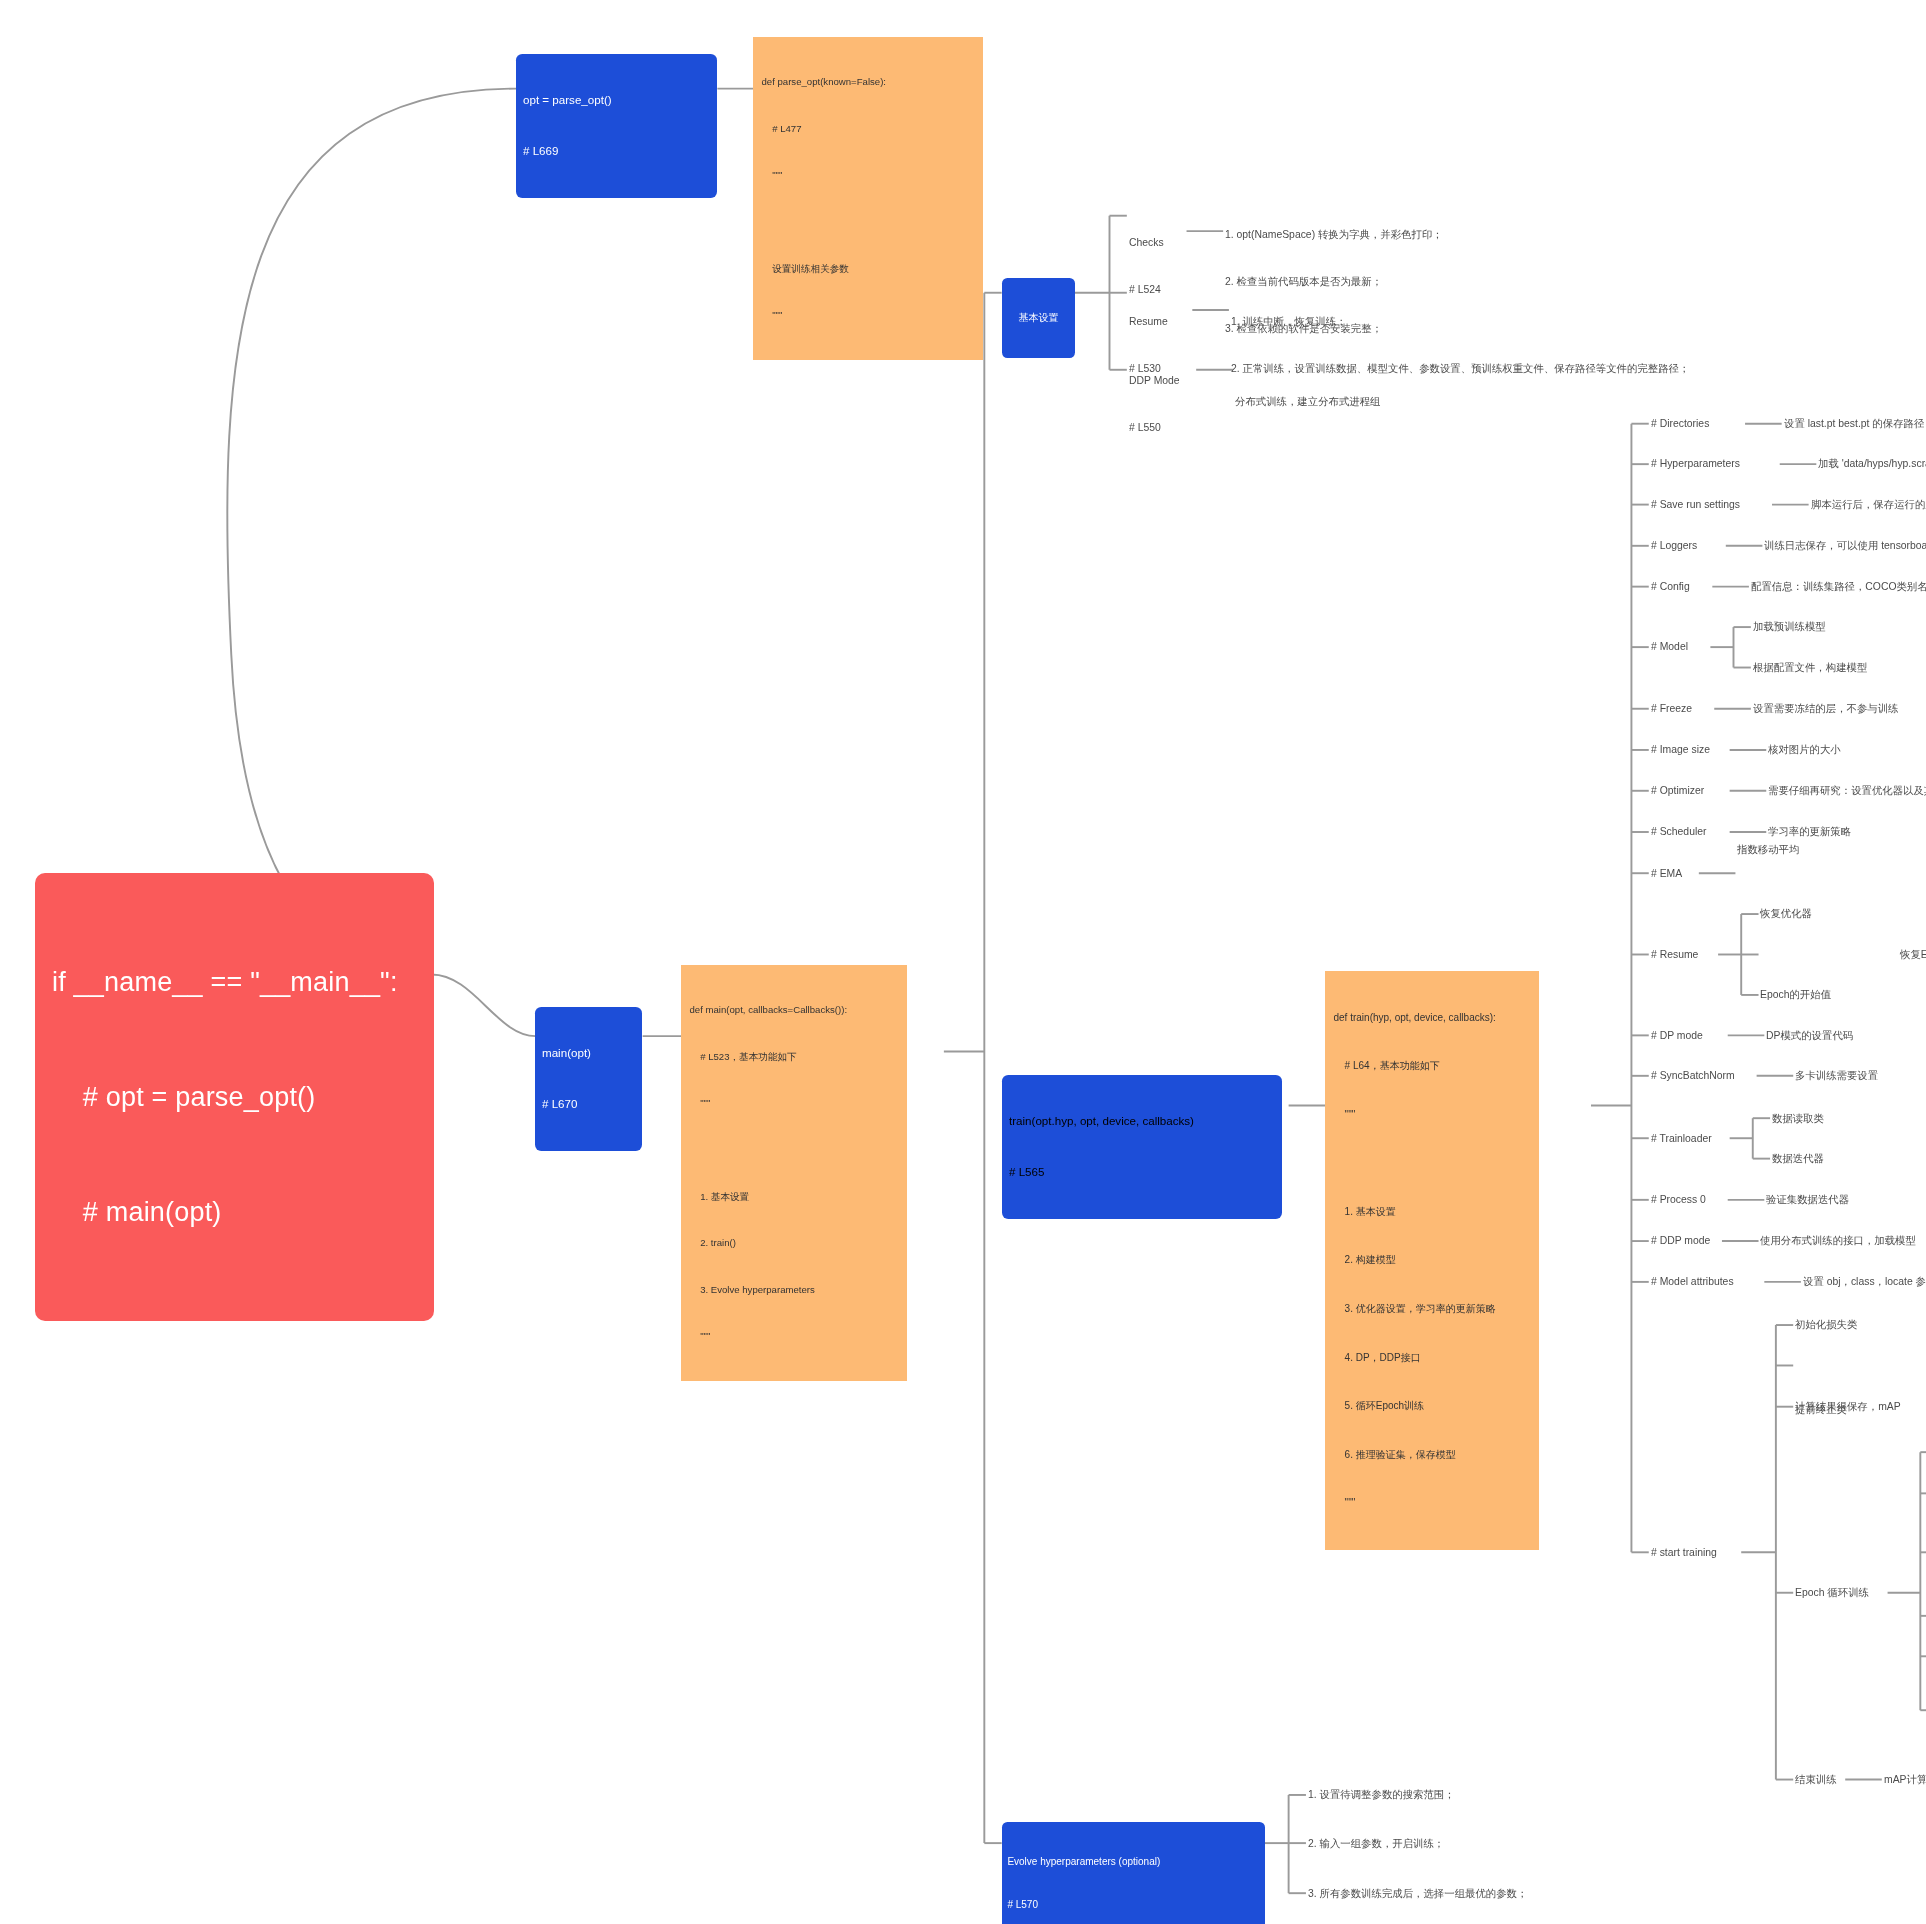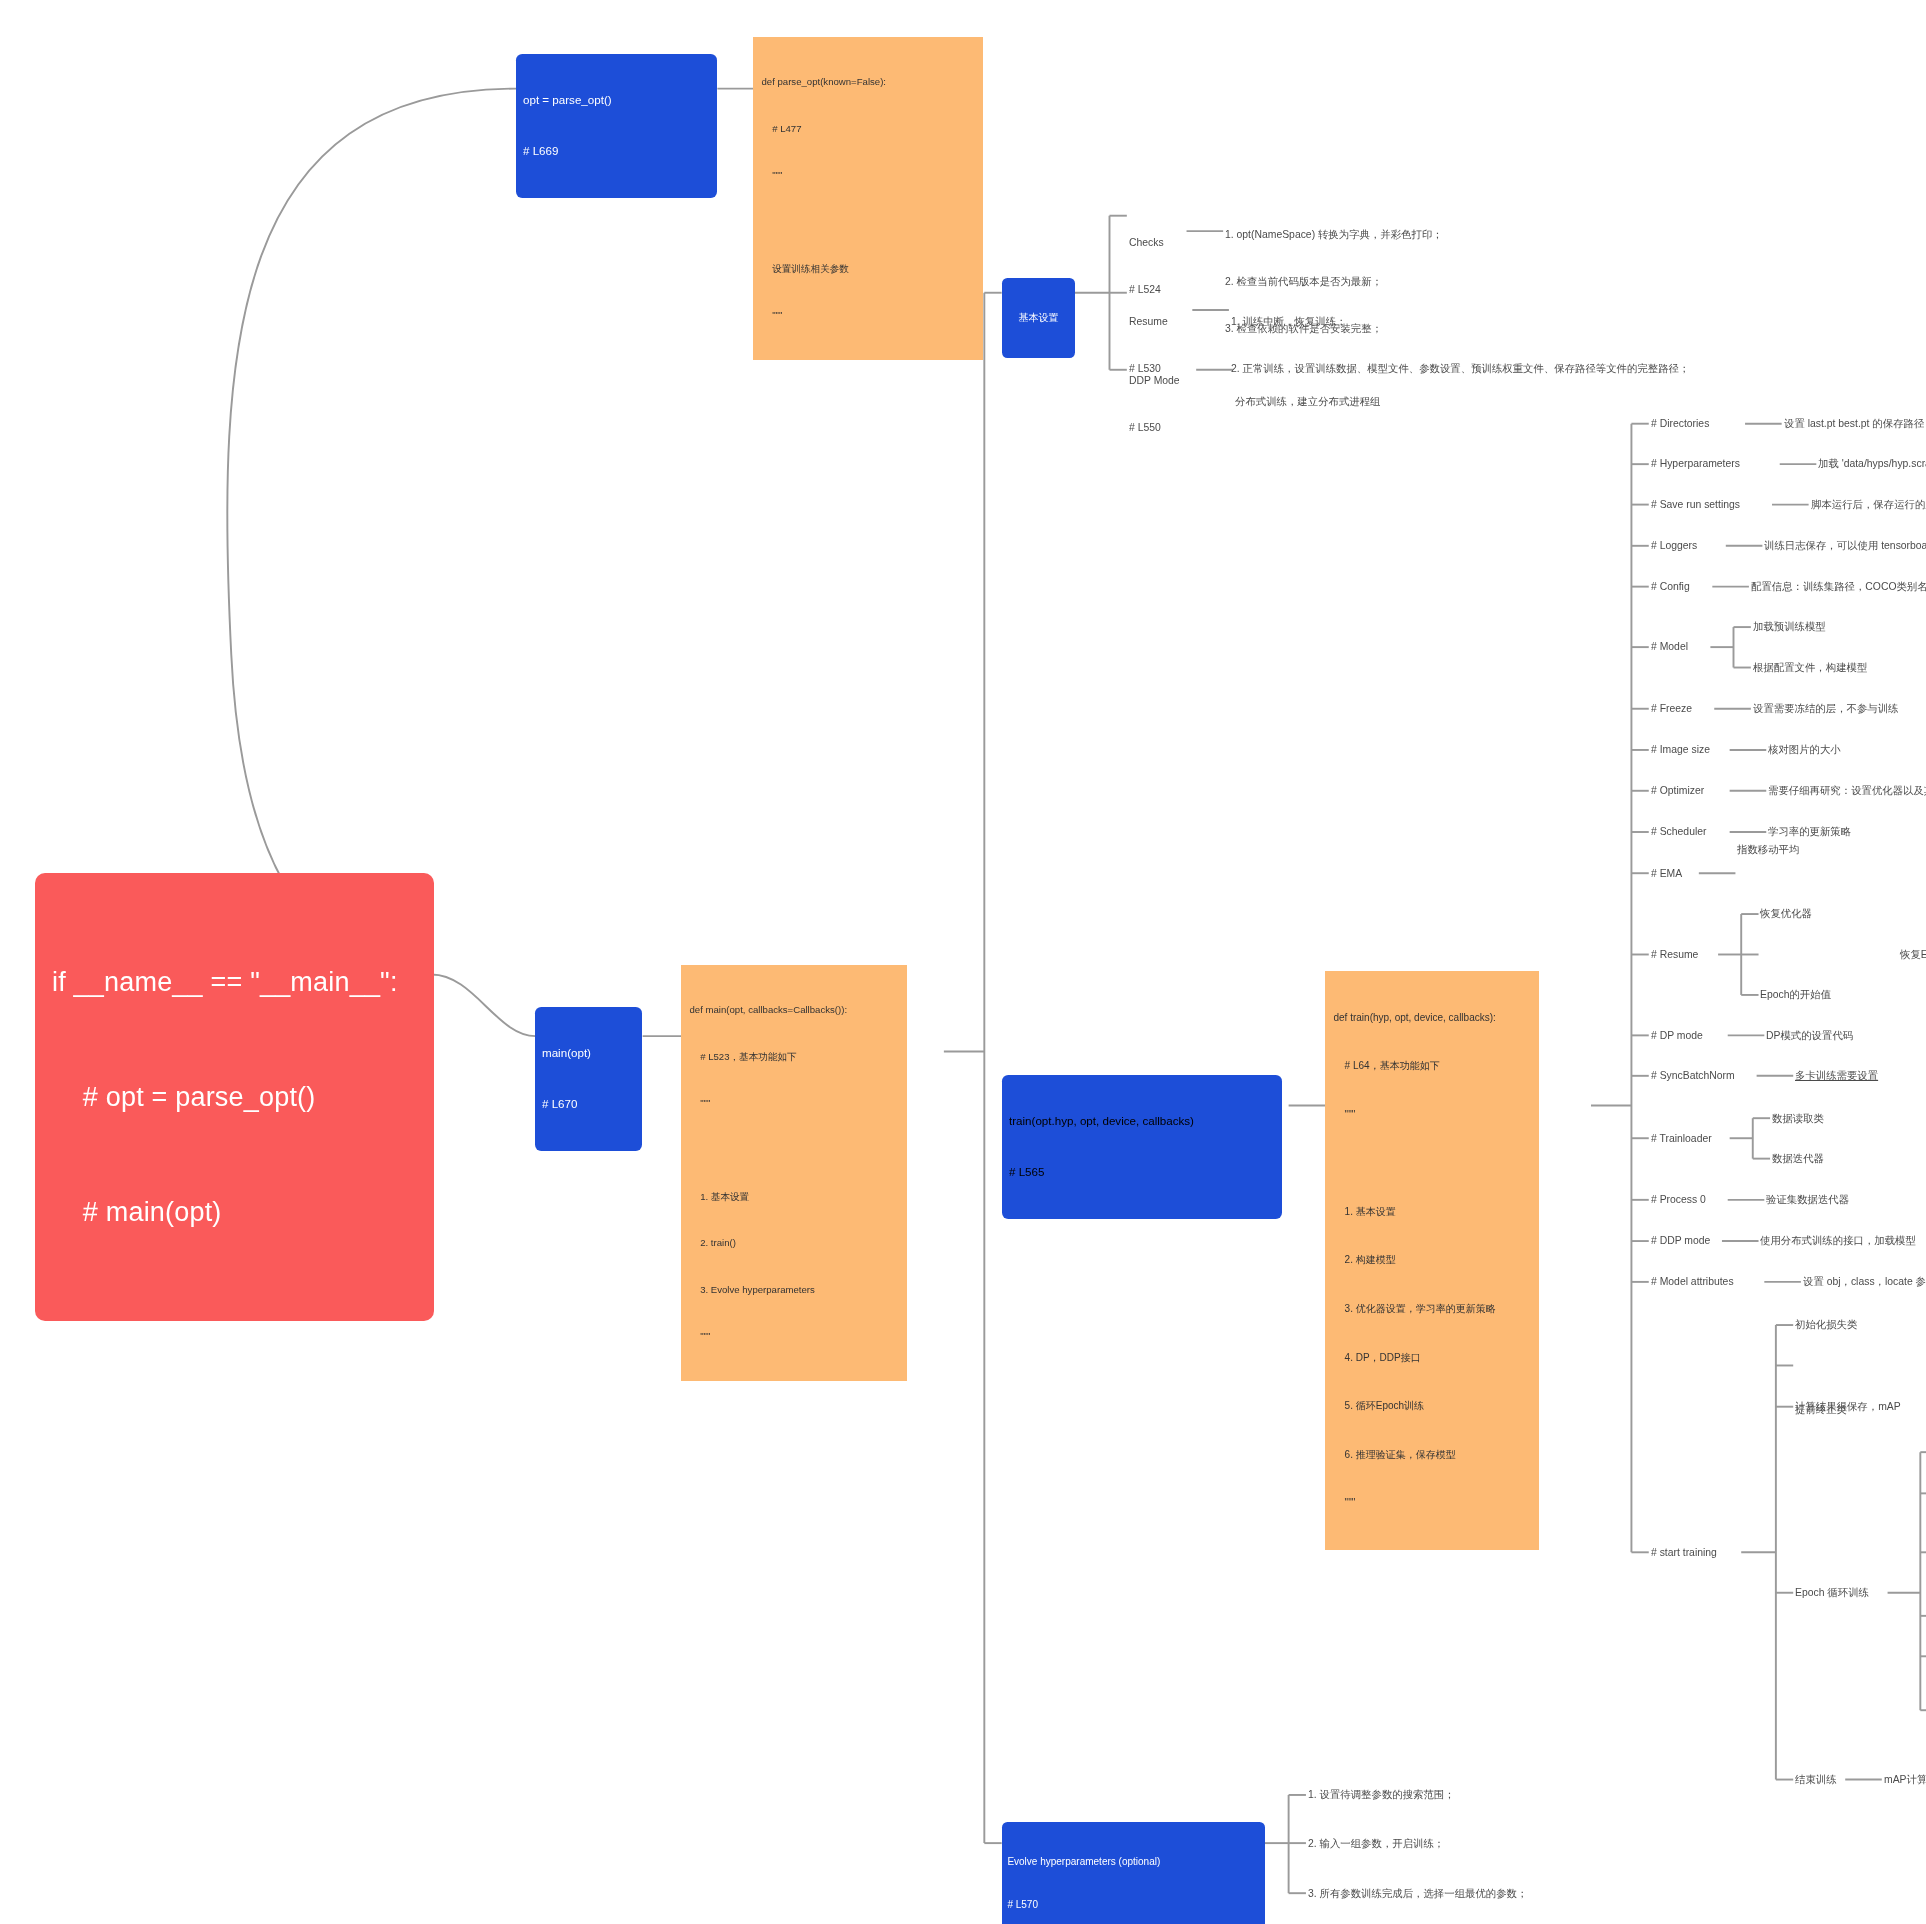--- a/index.html
+++ b/index.html
@@ -314,21 +314,21 @@
 
   <div class="lbl" style="left:1651px;top:947px;"># Resume</div>
   <div class="lbl" style="left:1760px;top:906px;">恢复优化器</div>
   <div class="lbl" style="left:1856px;top:947px;margin-left:44px;">恢复EMA</div>
   <div class="lbl" style="left:1760px;top:987px;">Epoch的开始值</div>
 
   <div class="lbl" style="left:1651px;top:1028px;"># DP mode</div>
   <div class="lbl" style="left:1766px;top:1028px;">DP模式的设置代码</div>
 
   <div class="lbl" style="left:1651px;top:1068px;"># SyncBatchNorm</div>
-  <div class="lbl" style="left:1795px;top:1068px;text-decoration:underline;">多卡训练需要设置</div>
+  <div class="lbl" style="left:1795px;top:1068px;">多卡训练需要设置</div>
 
   <div class="lbl" style="left:1651px;top:1131px;"># Trainloader</div>
   <div class="lbl" style="left:1772px;top:1111px;">数据读取类</div>
   <div class="lbl" style="left:1772px;top:1151px;">数据迭代器</div>
 
   <div class="lbl" style="left:1651px;top:1192px;"># Process 0</div>
   <div class="lbl" style="left:1766px;top:1192px;">验证集数据迭代器</div>
 
   <div class="lbl" style="left:1651px;top:1233px;"># DDP mode</div>
   <div class="lbl" style="left:1760px;top:1233px;">使用分布式训练的接口，加载模型</div>

